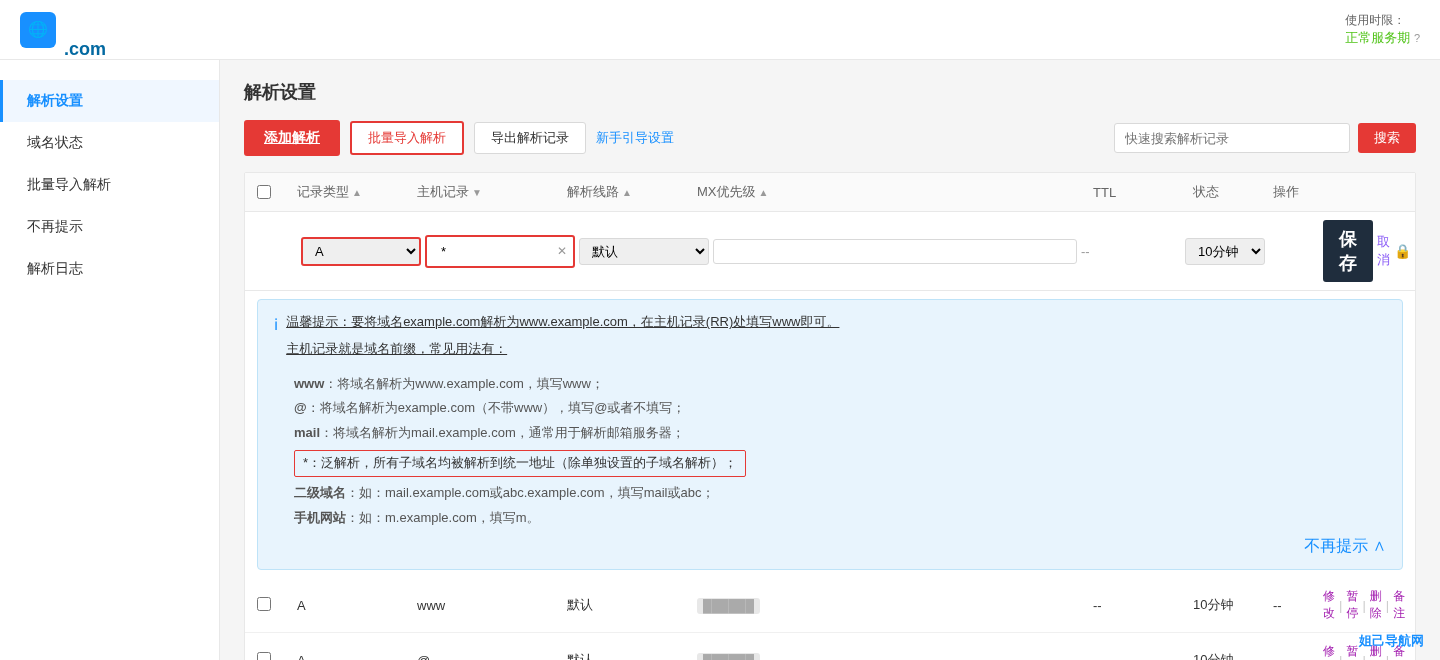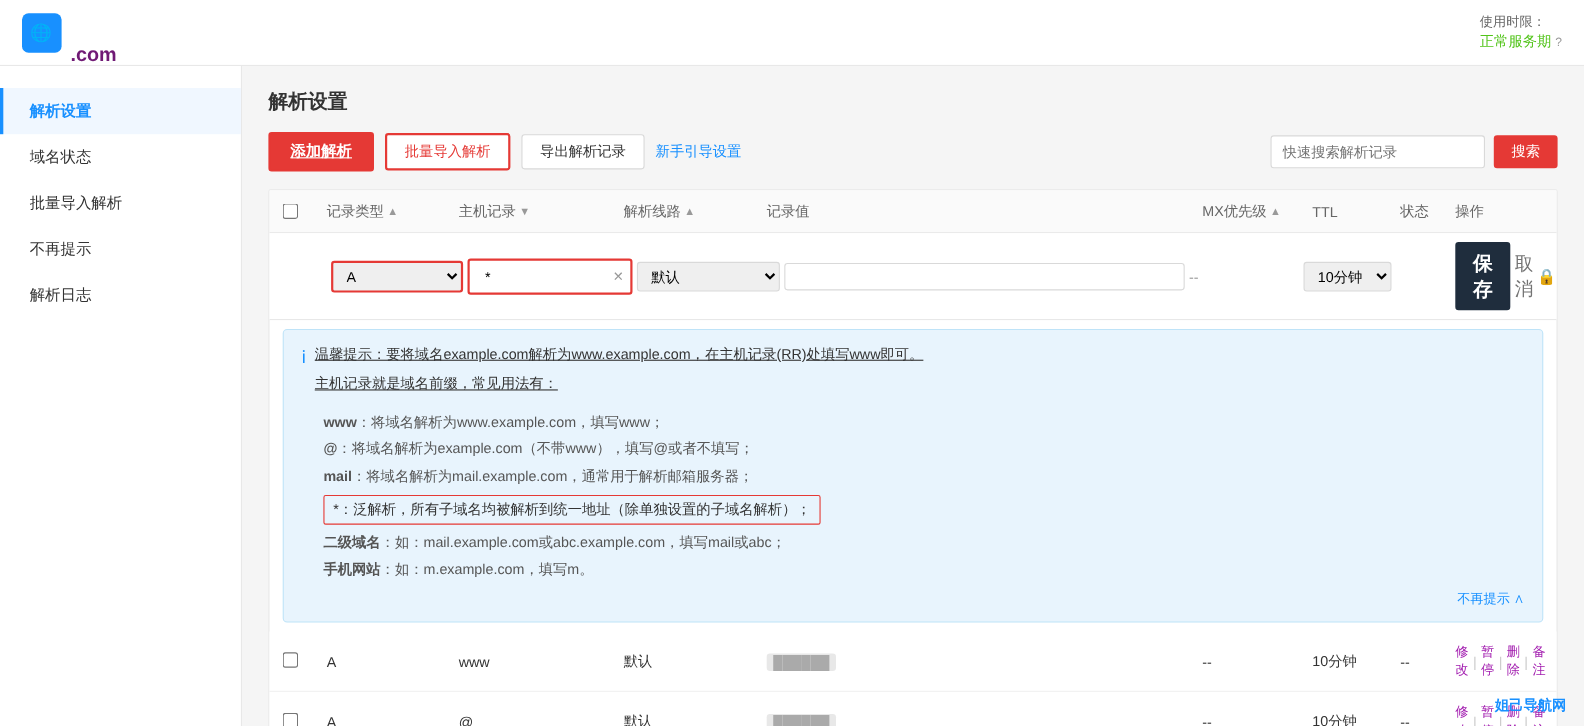--- a/index.html
+++ b/index.html
@@ -20,21 +20,21 @@
       align-items: center;
       gap: 8px;
     }
     .logo-icon {
       width: 36px; height: 36px;
       background: #1890ff;
       border-radius: 6px;
       display: flex; align-items: center; justify-content: center;
       color: white; font-size: 16px;
     }
-    .logo-text { font-size: 18px; font-weight: bold; color: #701a75; margin-top: 40px; }
+    .logo-text { font-size: 18px; font-weight: bold; color: #0369a1; margin-top: 40px; }
     .header-right {
       display: flex;
       gap: 60px;
       align-items: center;
     }
     .header-info-block { text-align: left; }
     .header-info-label { color: #666; font-size: 12px; }
     .header-info-value { color: #52c41a; font-size: 13px; }
     .header-info-value.warning { color: #ff4d4f; }
     .header-info-value .go-auth {
@@ -118,21 +118,21 @@
       cursor: pointer;
       font-size: 13px;
     }
 
     .toolbar-right {
       margin-left: auto;
       display: flex;
       gap: 8px;
     }
     .search-input {
-      width: 195px;
+      width: 236px;
       padding: 6px 10px;
       border: 1px solid #d9d9d9;
       border-radius: 3px;
       font-size: 13px;
       color: #999;
     }
     .btn-search {
       background: #e53935;
       color: #fff;
       border: none;
@@ -204,22 +204,22 @@
       border: 2px solid #1f2d3d;
       padding: 5px 14px;
       border-radius: 3px;
       font-size: 18px;
       cursor: pointer;
       font-weight: bold;
     }
     .btn-cancel {
       background: none;
       border: none;
-      color: #737373;
-      font-size: 17px;
+      color: #8b5cf6;
+      font-size: 13px;
       cursor: pointer;
     }
     .row-actions { display: flex; gap: 4px; align-items: center; }
     .lock-icon { color: #faad14; font-size: 14px; }
 
     
     .tip-box {
       background: #e8f4fd;
       border: 1px solid #bee3f8;
       border-radius: 4px;
@@ -247,21 +247,21 @@
       border: 1px solid #e53935;
       display: inline-block;
       padding: 2px 8px;
       color: #333;
       margin: 2px 0;
       border-radius: 2px;
     }
     .tip-footer {
       text-align: right;
       color: #1890ff;
-      font-size: 12px;
+      font-size: 16px;
       cursor: pointer;
       margin-top: 8px;
     }
 
     
     .data-row {
       display: grid;
       grid-template-columns: 40px 120px 150px 130px 1fr 100px 80px 50px 80px;
       padding: 10px 12px;
       border-bottom: 1px solid #f0f0f0;
@@ -353,23 +353,20 @@
           <span>记录类型</span>
           <span class="sort-icon">▲</span>
         </div>
         <div class="th">
           <span>主机记录</span>
           <span class="sort-icon">▼</span>
         </div>
         <div class="th">
           <span>解析线路</span>
           <span class="sort-icon">▲</span>
-        </div>
-        <div class="th">
-          <span>记录值</span>
         </div>
         <div class="th">
           <span>MX优先级</span>
           <span class="sort-icon">▲</span>
         </div>
         <div class="th">
           <span>TTL</span>
         </div>
         <div class="th">
           <span>状态</span>

